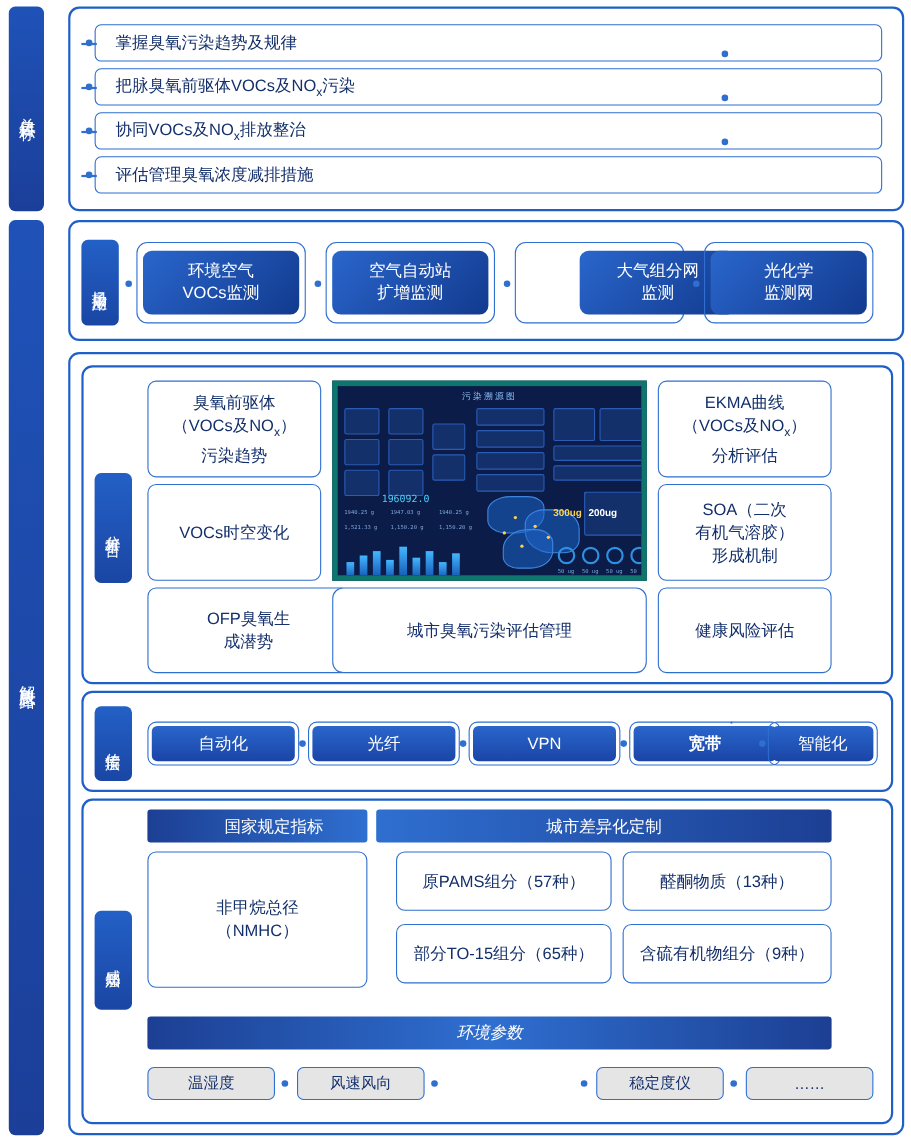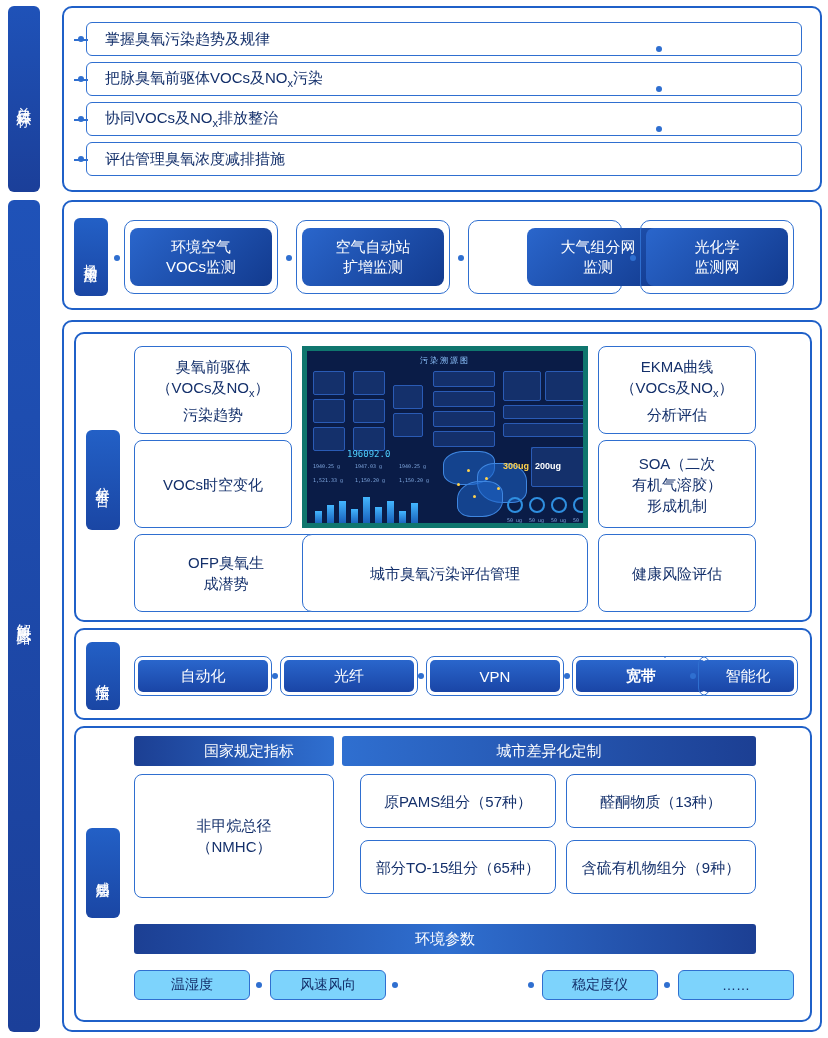--- a/index.html
+++ b/index.html
@@ -169,34 +169,34 @@
     height: 30px;
     color: #fff;
     font-size: 15px;
     display: flex;
     align-items: center;
     justify-content: center;
     border-radius: 3px;
   }
   .banner-a { background: linear-gradient(90deg, #1c3f93 0%, #2f6fd0 100%); }
   .banner-b { background: linear-gradient(90deg, #2f6fd0 0%, #1c3f93 100%); }
-  .banner-c { background: linear-gradient(90deg, #1c3f93 0%, #2f6fd0 50%, #1c3f93 100%); }
+  .banner-c { background: linear-gradient(90deg, #1c3f93 0%, #2f6fd0 50%, #1c3f93 100%); font-style: italic; }
 
   
   .envpill {
     position: absolute;
     height: 30px;
     border: 1.5px solid #2f6fd0;
     border-radius: 6px;
     color: #14306b;
     font-size: 14px;
     display: flex;
     align-items: center;
     justify-content: center;
-    background: #7dd3fc;
+    background: #e5e5e5;
   }
 
   
   .dash {
     position: absolute;
     background: #0a1c47;
     overflow: hidden;
     border: 5px solid #0f766e;
   }
   .dash-title {

